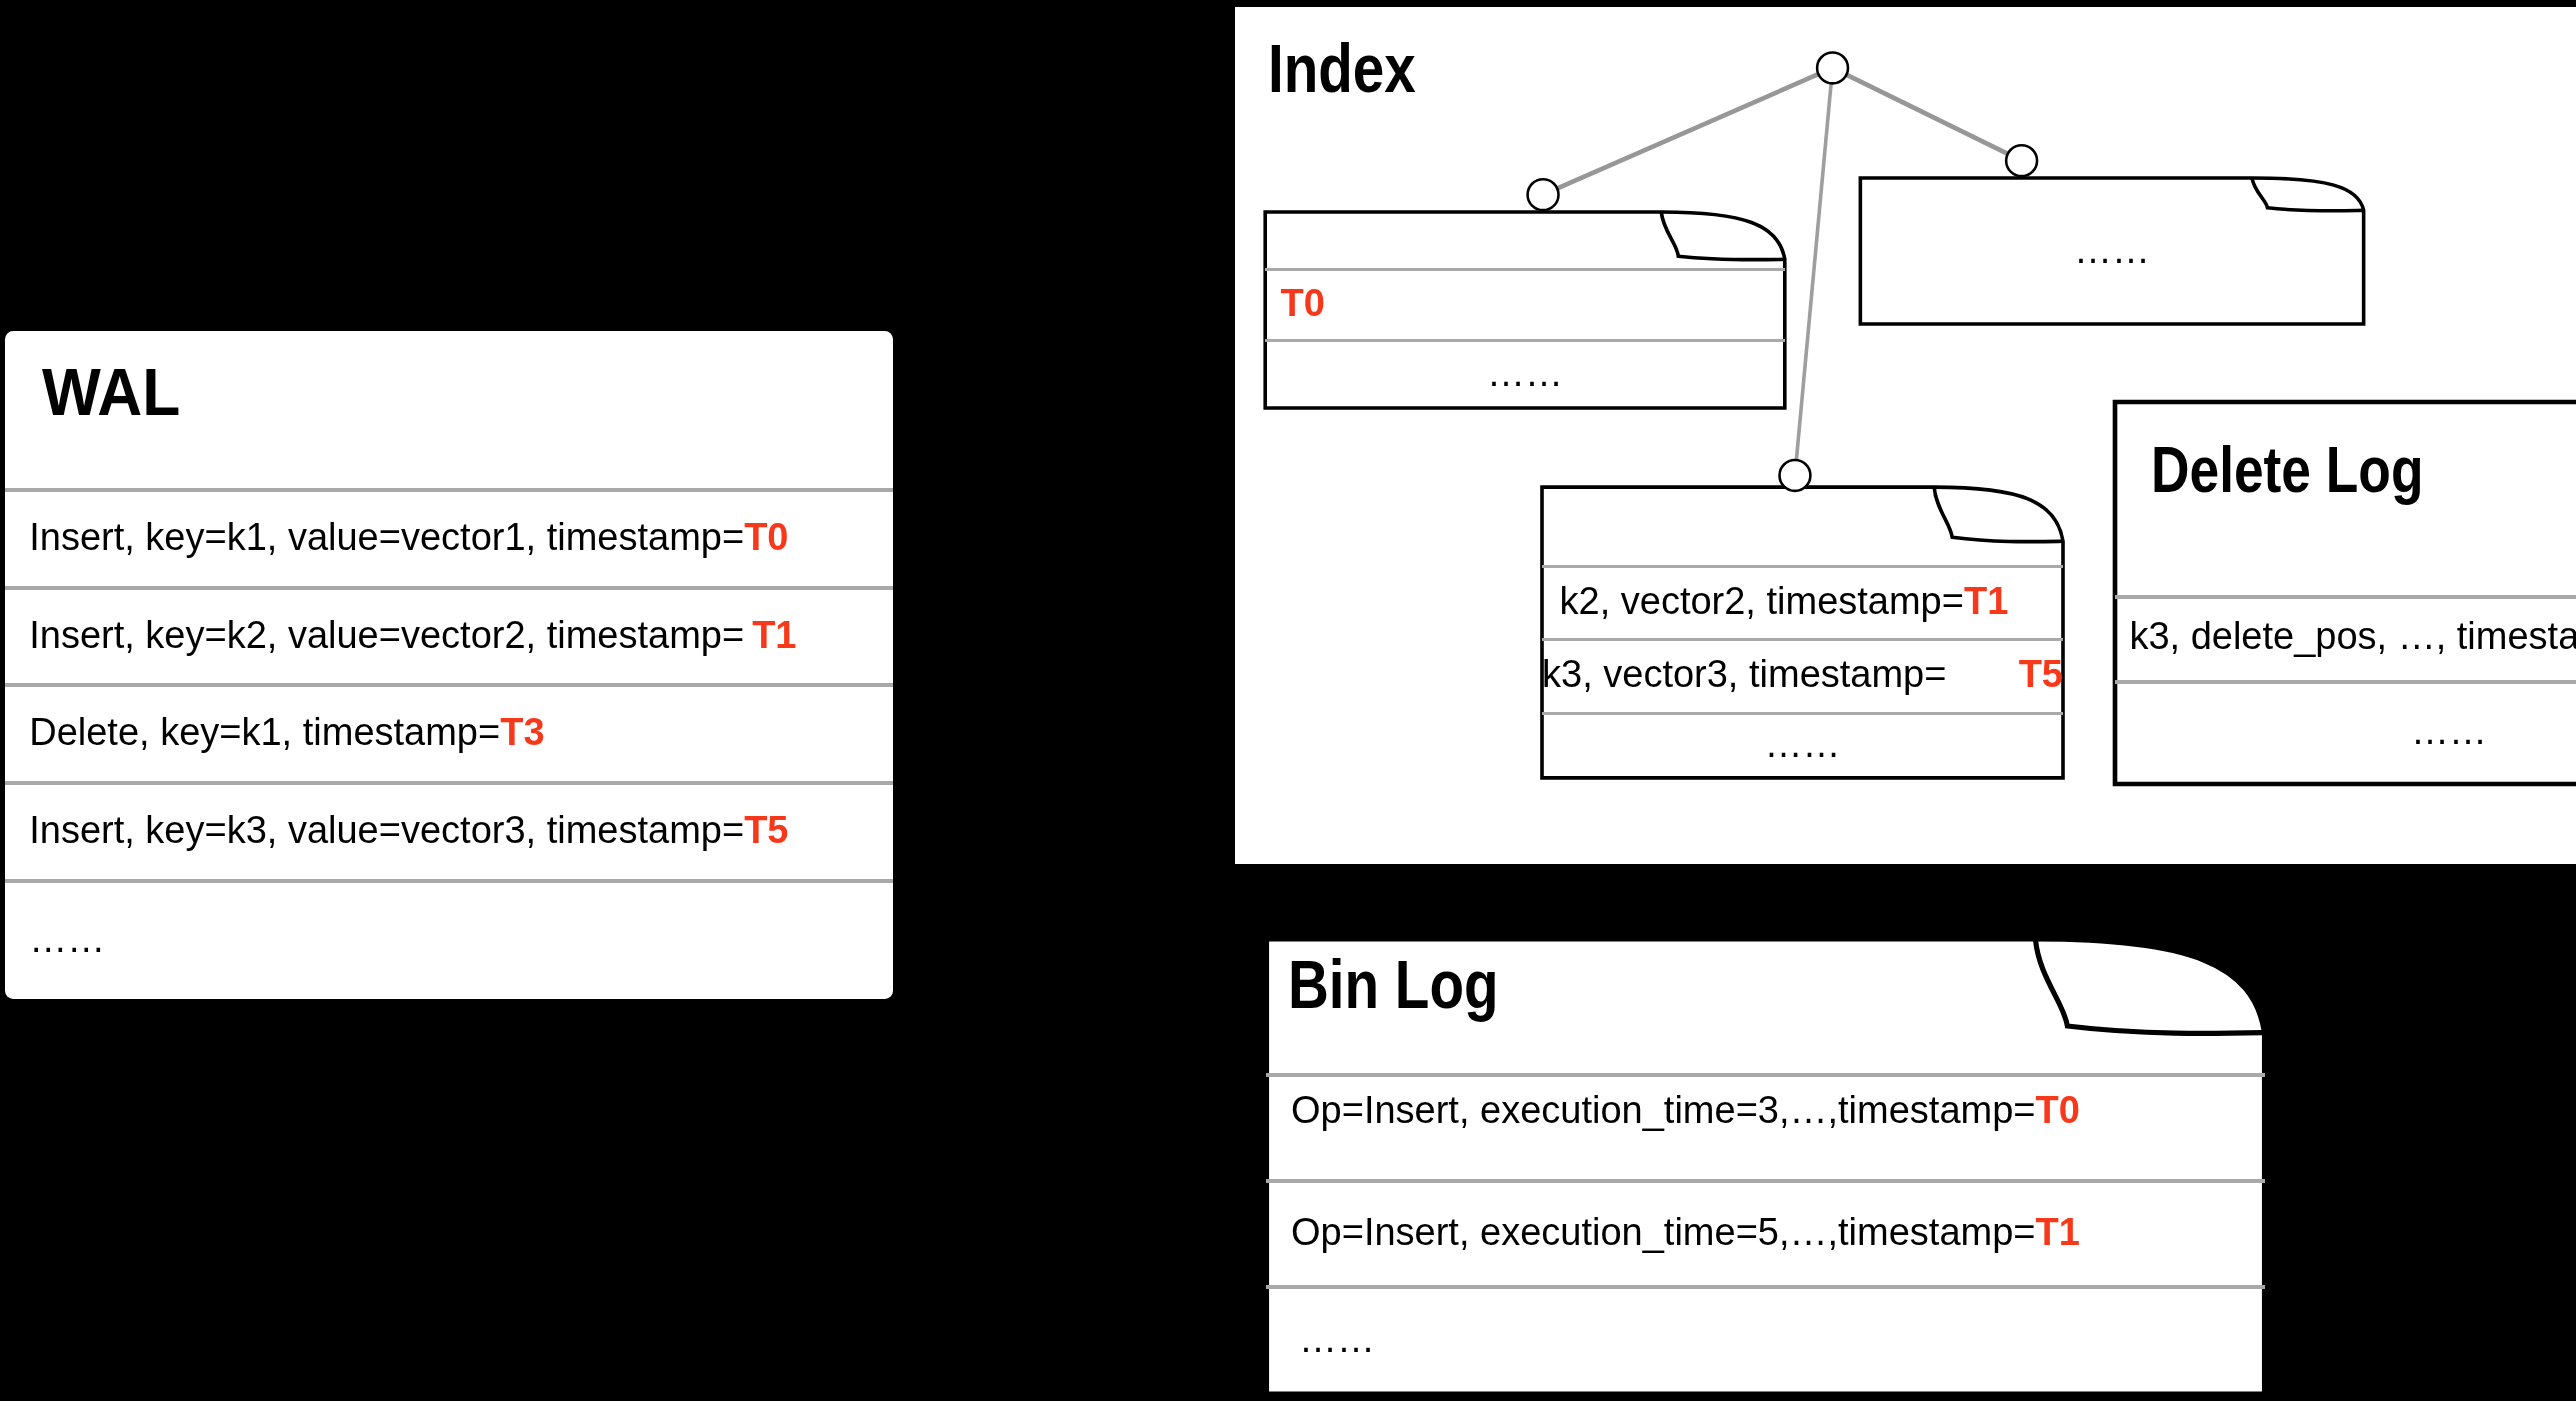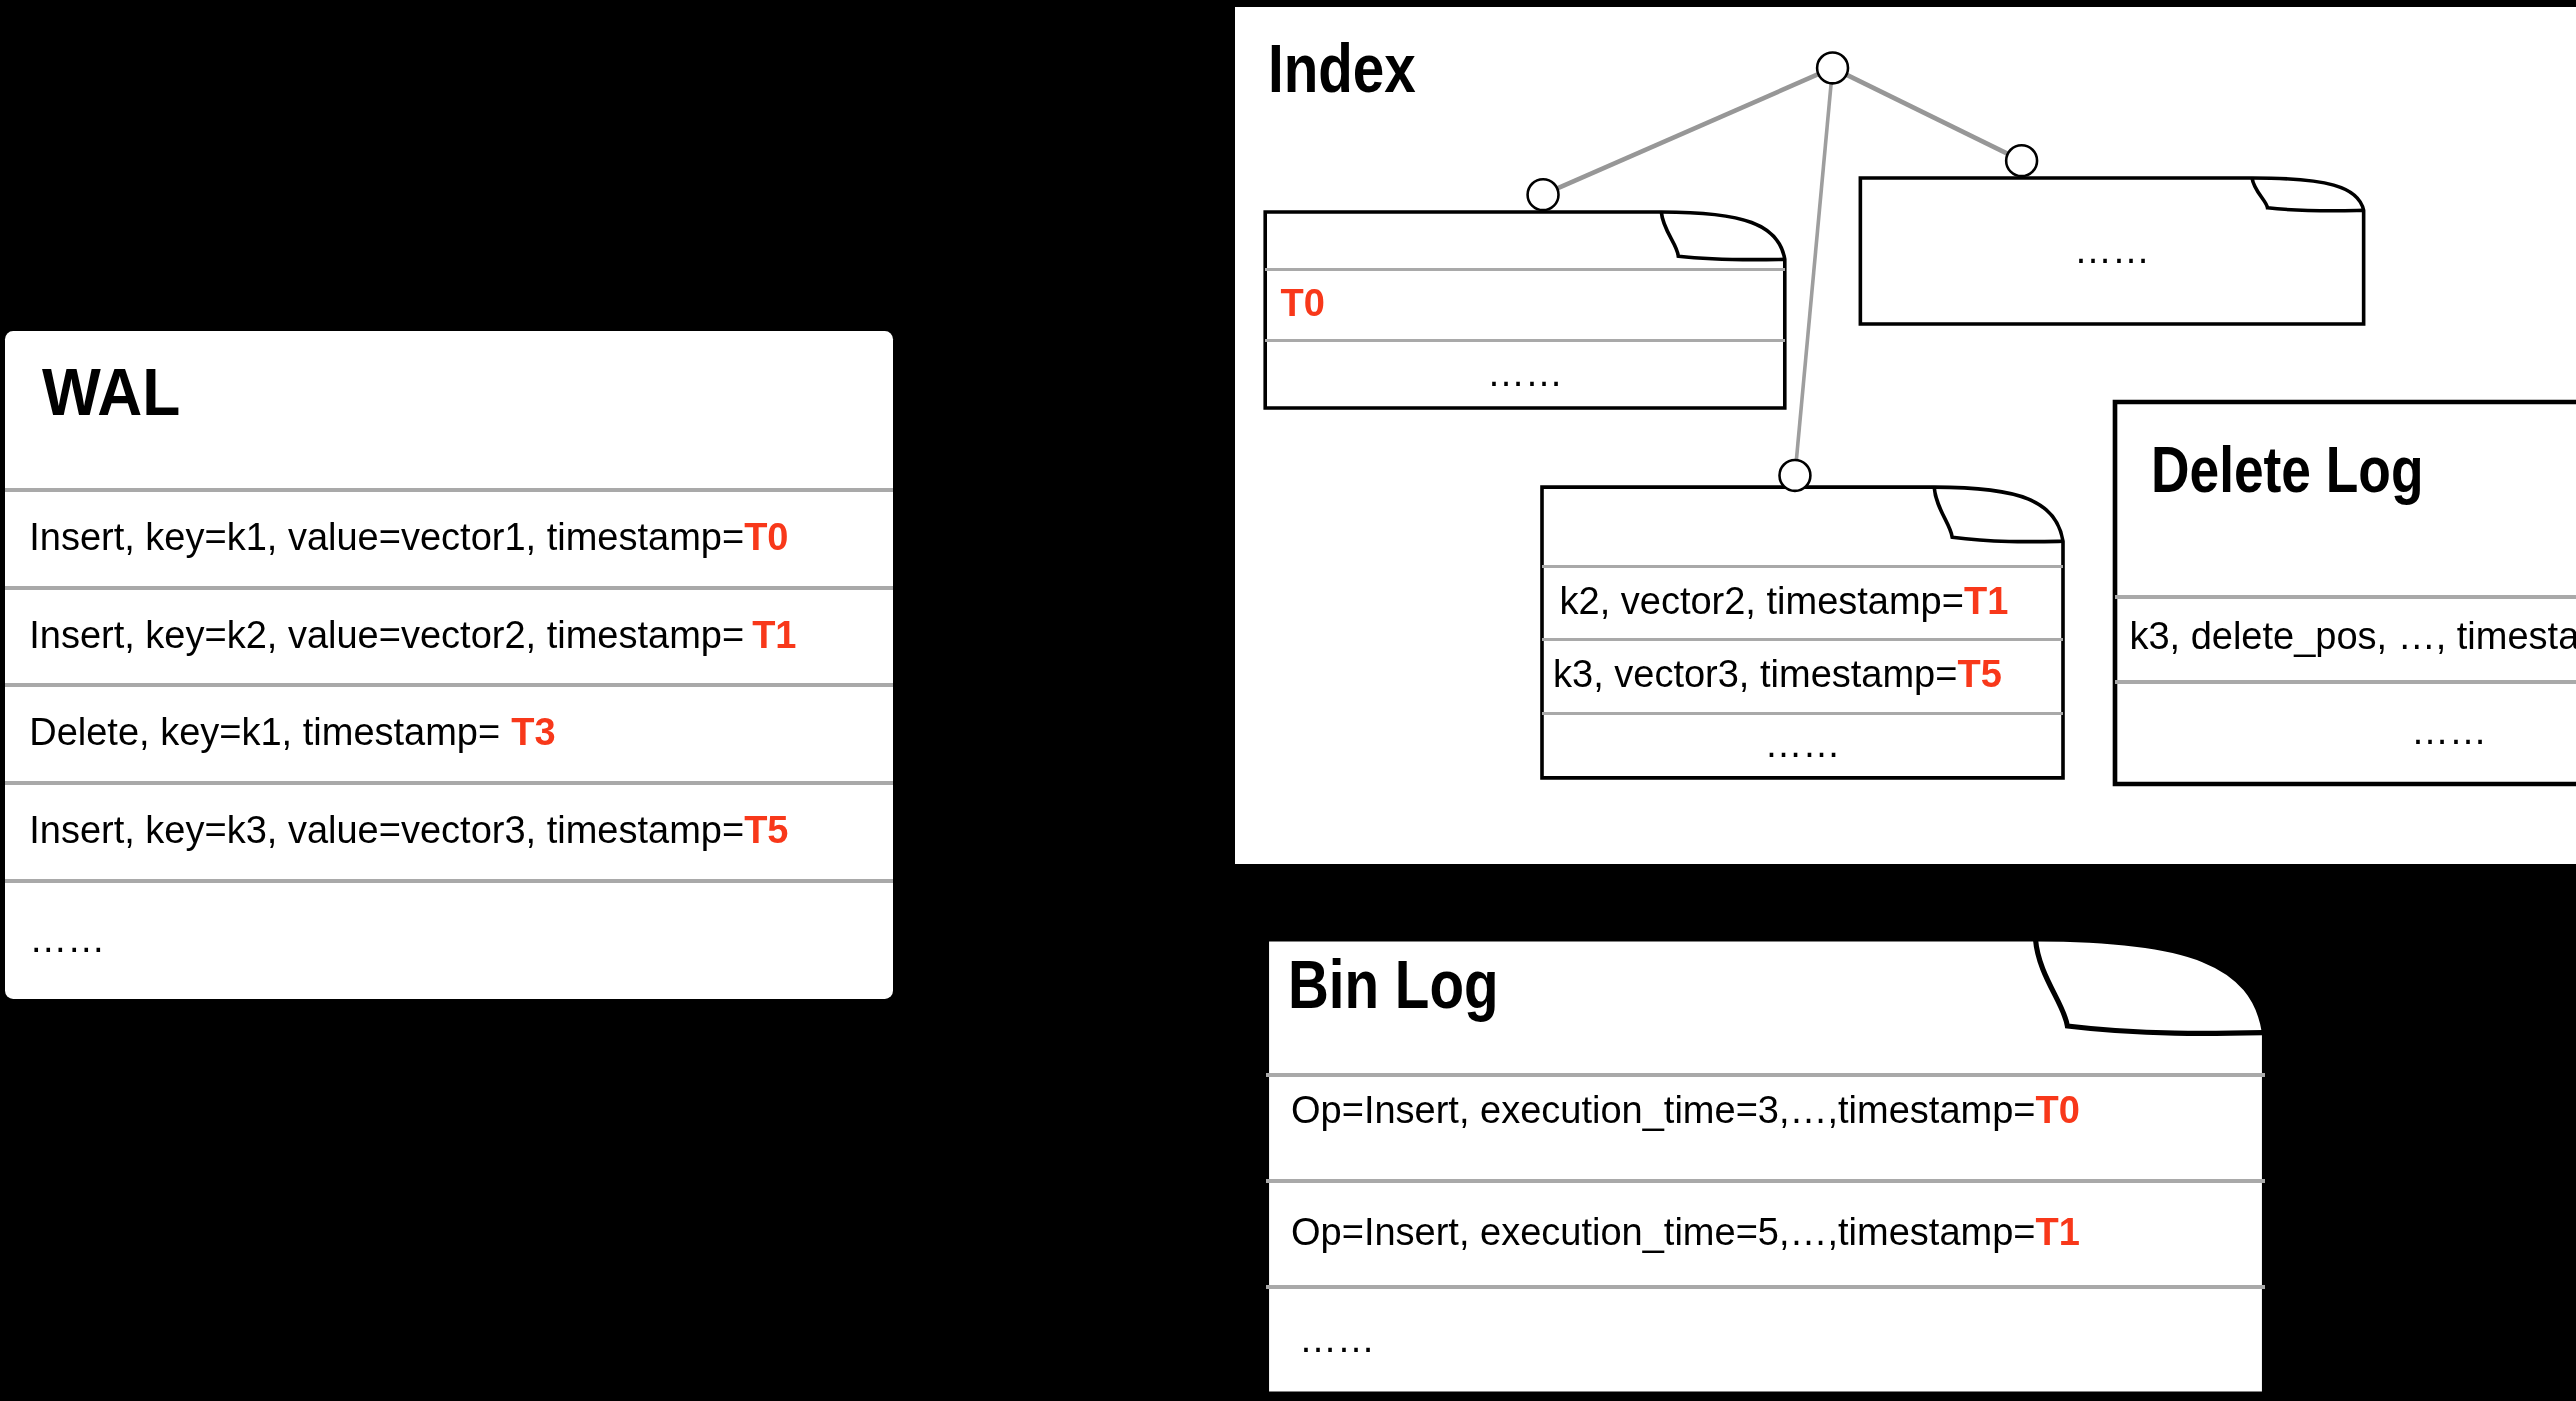--- a/index.html
+++ b/index.html
@@ -33,21 +33,21 @@
     <div class="title" style="left:37px;top:24px;font-size:67px;transform:scaleX(0.93);">WAL</div>
 
     <div class="t-row" style="top:157px;height:98px;padding-left:24px;">
       <span>Insert, key=k1, value=vector1, timestamp=</span>
         <span class="ts" style="color:#f8381a;">T0</span>
     </div>
     <div class="t-row" style="top:255px;height:98px;padding-left:24px;gap:8px;">
       <span>Insert, key=k2, value=vector2, timestamp=</span>
         <span class="ts" style="color:#f8381a;">T1</span>
     </div>
-    <div class="t-row" style="top:352px;height:98px;padding-left:24px;gap:11px;">
+    <div class="t-row" style="top:352px;height:98px;padding-left:24px;">
       <span>Delete, key=k1, timestamp=</span>
         <span class="ts" style="color:#f8381a;">T3</span>
     </div>
     <div class="t-row" style="top:450px;height:98px;padding-left:24px;">
       <span>Insert, key=k3, value=vector3, timestamp=</span>
         <span class="ts" style="color:#f8381a;">T5</span>
     </div>
     <div class="t-row" style="top:548px;height:120px;padding-left:24px;">
       <span>……</span>
     </div>
@@ -97,21 +97,21 @@
         <path d="M 761 0 L 0 0 L 0 564 L 1011 564 L 1011 105 C 999 27 928 0 761 0 Z" fill="#ffffff" stroke="#000000" stroke-width="7"></path>
         <path d="M 761 0 C 764 41 793 72 796 97 C 878 108 952 106 1011 105" fill="none" stroke="#000000" stroke-width="7"></path>
       </svg>
       <div class="sep" style="top:78px;height:3.6px;"></div>
       <div class="sep" style="top:151px;height:3.6px;"></div>
       <div class="sep" style="top:225px;height:3.6px;"></div>
       <div class="t-row" style="top:78px;height:73px;padding-left:17.5px;">
         <span>k2, vector2, timestamp=</span>
           <span class="ts" style="color:#f8381a;">T1</span>
       </div>
-      <div class="t-row" style="top:151px;height:74px;padding-left:11px;">
+      <div class="t-row" style="top:151px;height:74px;padding-left:0;justify-content:space-between;">
         <span>k3, vector3, timestamp=</span>
           <span class="ts" style="color:#f8381a;">T5</span>
       </div>
       <div class="t-row center" style="top:225px;height:66px;">
         <span>……</span>
       </div>
     </div>
 
     <div class="doc" style="left:880px;top:395px;width:668px;height:382px;z-index:2;">
       <svg class="shape" width="668" height="382" viewBox="0 0 1296 741">

